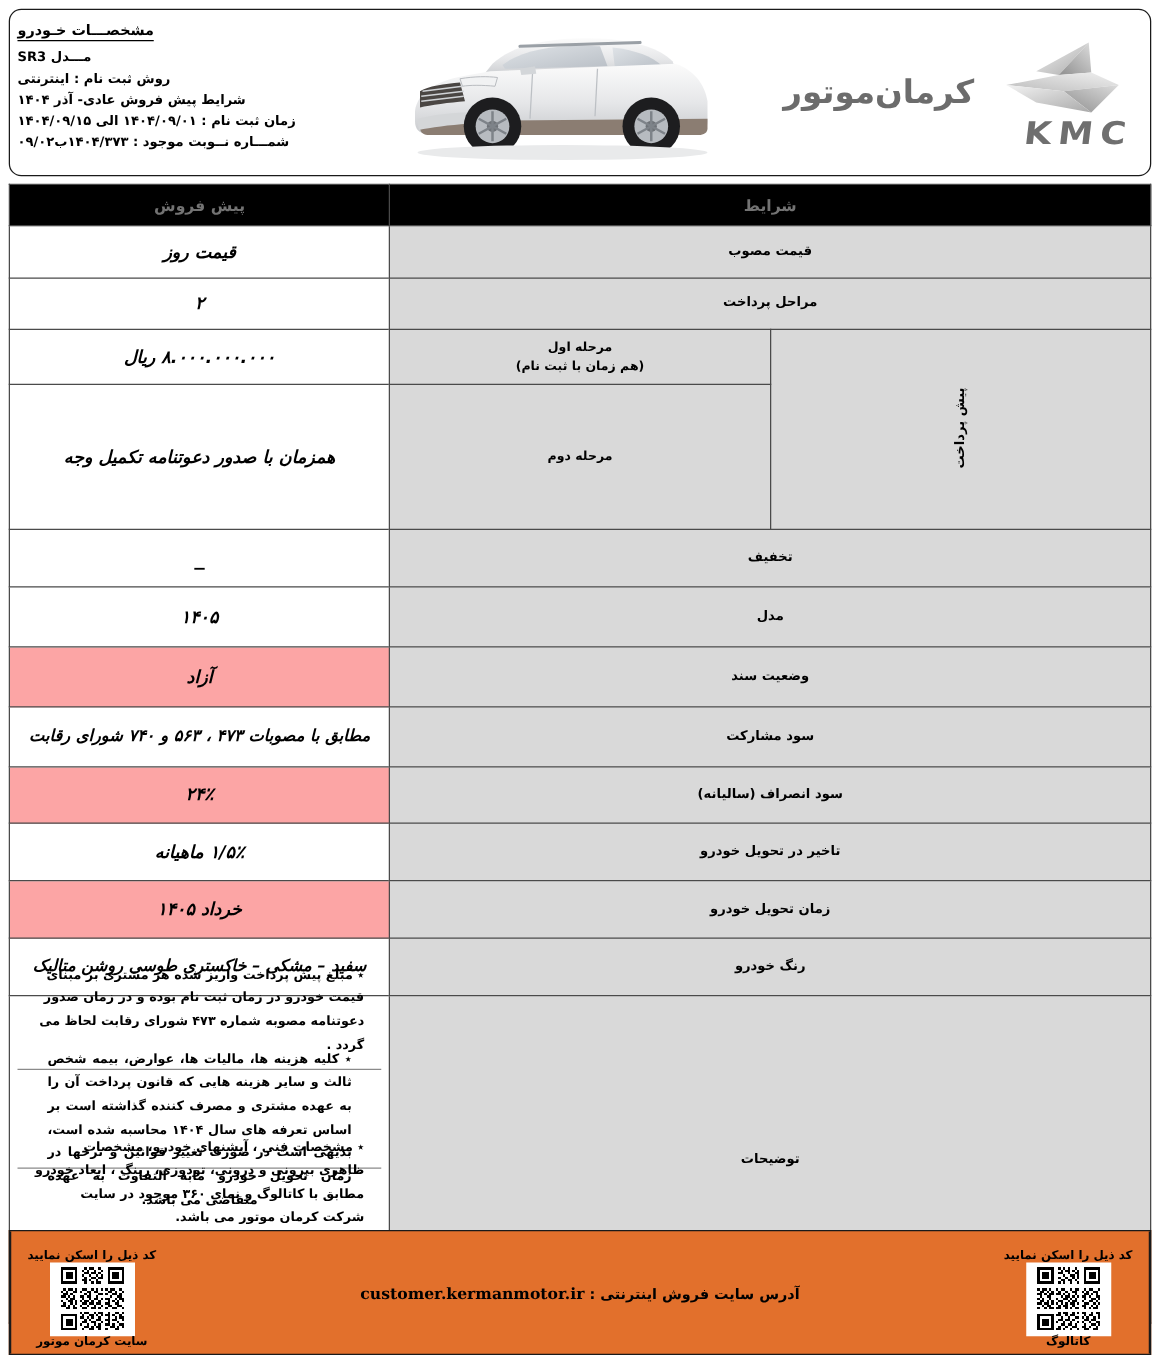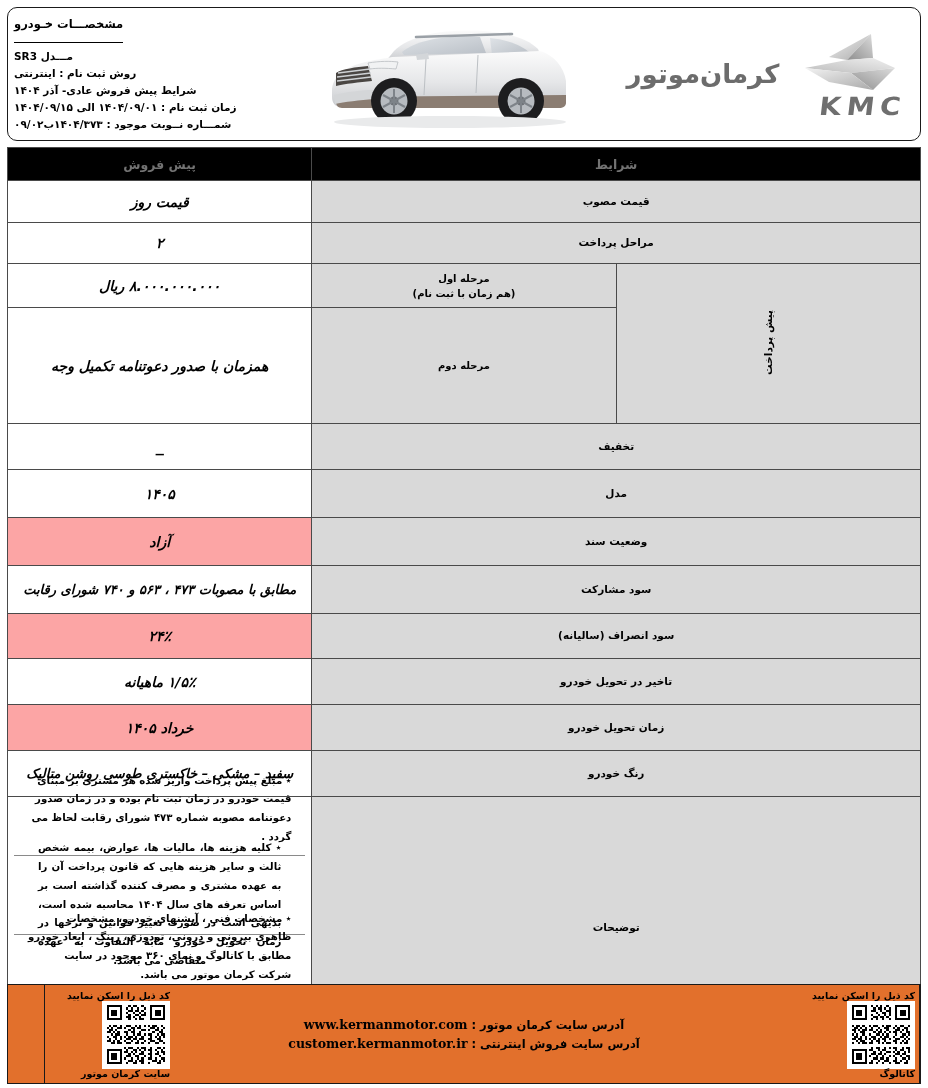--- a/index.html
+++ b/index.html
@@ -52,21 +52,21 @@
     justify-content: flex-start;
     align-items: flex-end;
     text-align: right;
     direction: rtl;
   }
   .spec-title {
     font-size: 11.5px;
     font-weight: bold;
     letter-spacing: 0.5px;
     border-bottom: 1.2px solid #000;
-    padding-bottom: 11px;
+    padding-bottom: 1px;
     margin-bottom: 5px;
     white-space: nowrap;
   }
   .spec-line {
     font-size: 10.5px;
     font-weight: bold;
     line-height: 1.62;
     white-space: nowrap;
     direction: rtl;
   }
@@ -244,23 +244,23 @@
     align-items: stretch;
     justify-content: space-between;
     overflow: hidden;
   }
   .qr-panel {
     width: 130px;
     flex: 0 0 130px;
     box-sizing: border-box;
     display: flex;
     flex-direction: column;
+    align-items: center;
     justify-content: space-between;
-    padding: 6px 4px 4px 4px;
-    margin-left: 36px;
+    padding: 15px 4px 4px 4px;
   }
   .qr-panel.left-panel { border-right: 1.5px solid #1a1a1a; }
   .qr-panel.right-panel { border-left: 1.5px solid #1a1a1a; }
   .qr-cap {
     font-size: 9.5px;
     font-weight: bold;
     color: #000;
     direction: rtl;
     white-space: nowrap;
     line-height: 1.1;
@@ -698,24 +698,20 @@
             <rect x="18" y="27" width="1" height="1"></rect>
           <rect x="21" y="27" width="2" height="1"></rect>
             <rect x="25" y="27" width="2" height="1"></rect>
         </g>
       </svg>
       <div class="qr-cap">کاتالوگ</div>
     </div>
 
     <div class="addr-panel">
       <div class="addr-line">
-        <span>آدرس سایت کرمان موتور :</span>
-        <span class="url">www.kermanmotor.com</span>
-      </div>
-      <div class="addr-line">
         <span>آدرس سایت فروش اینترنتی :</span>
         <span class="url">customer.kermanmotor.ir</span>
       </div>
     </div>
 
     <div class="qr-panel right-panel">
       <div class="qr-cap">کد ذیل را اسکن نمایید</div>
       <svg class="qr-img" viewBox="0 0 29 29" shape-rendering="crispEdges">
         <rect width="29" height="29" fill="#fff"></rect>
         <g fill="#000">

